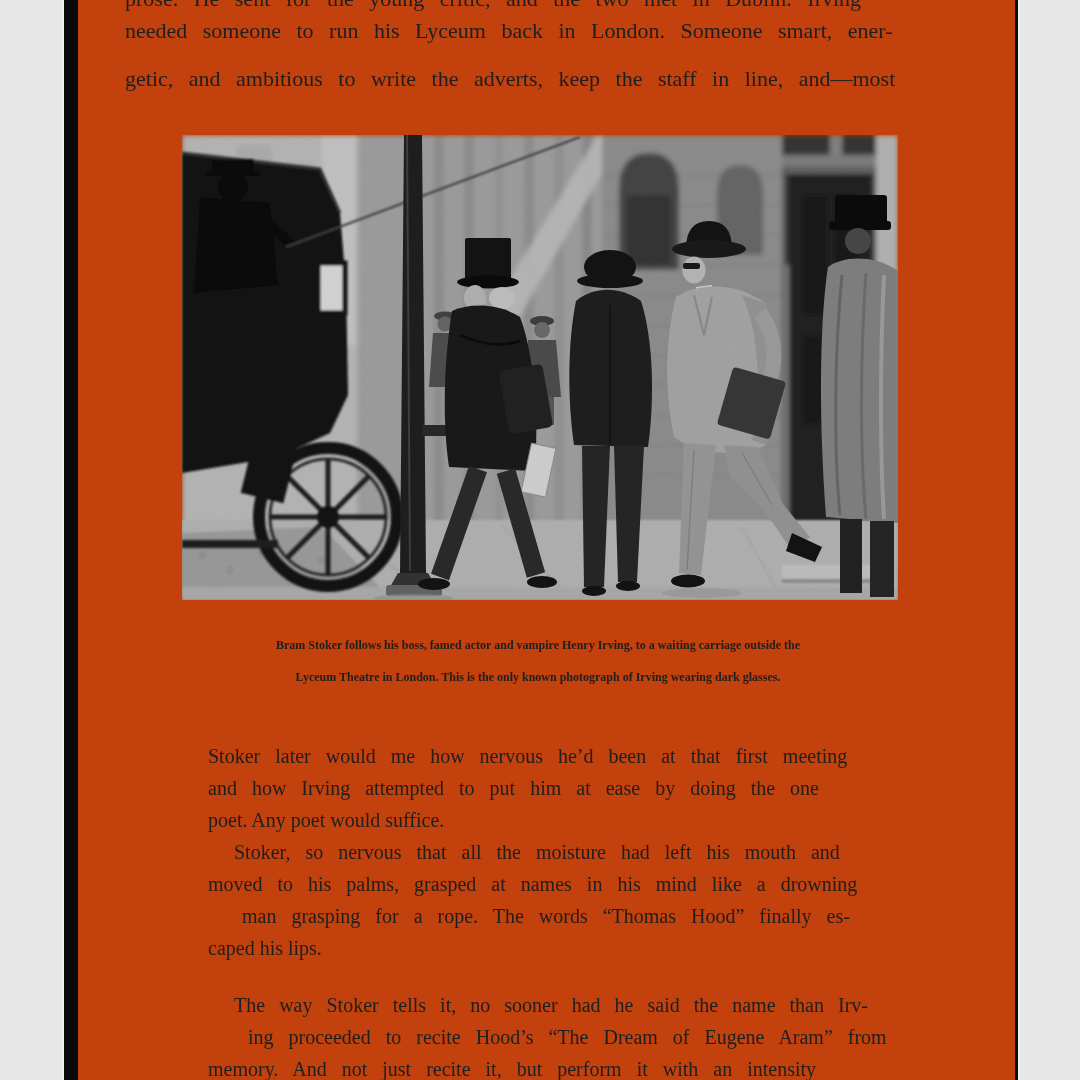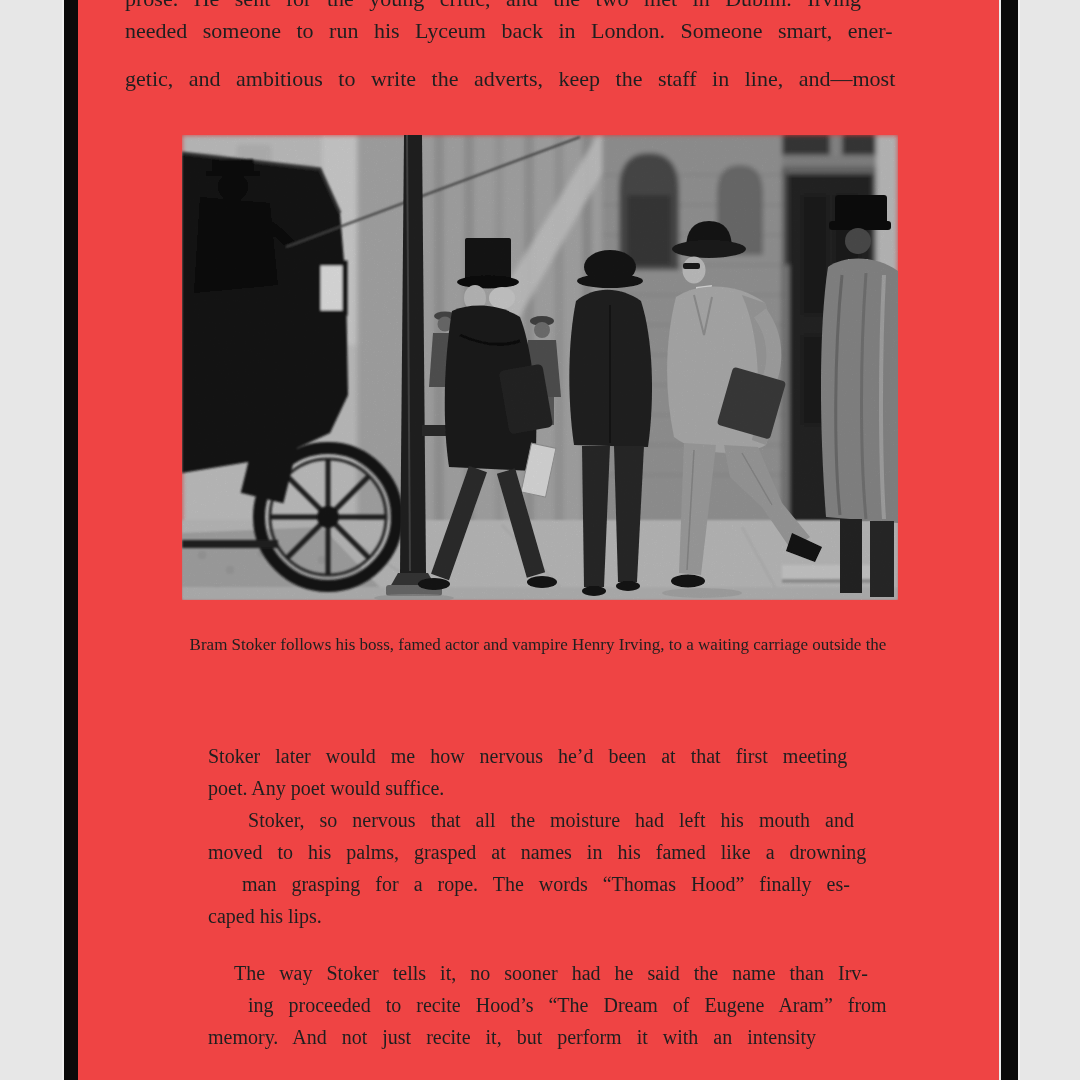--- a/index.html
+++ b/index.html
@@ -6,35 +6,35 @@
   body{
     width:1080px;height:1080px;position:relative;overflow:hidden;
     background:#e7e7e7;
     font-family:"Liberation Serif","DejaVu Serif",serif;
   }
   .frame-bar{position:absolute;top:0;bottom:0;background:#0a0a0a;}
   .frame-bar.left{left:62px;width:16px;border-left:2px solid #f0f0f0;border-right:2px solid #ececec;}
   .frame-bar.right{left:999px;width:17px;border-left:2px solid #ececec;border-right:2px solid #f0f0f0;}
   .book-page{
     position:absolute;left:78px;top:0;width:921px;height:1080px;
-    background:#ef4444;color:#1f1f1f;
+    background:#c2410c;color:#1f1f1f;padding-left:16px;
   }
   .top-paragraph{
     position:absolute;left:47px;top:-17px;width:828px;
     font-size:22px;line-height:32px;
   }
   .line{white-space:nowrap;overflow:visible;}
   .indent{margin-left:26px;}
   .photo-wrap{
     position:absolute;left:104px;top:135px;width:716px;height:465px;
   }
   .photo-wrap svg{display:block;width:716px;height:465px;}
   .caption{
     position:absolute;left:50px;top:629px;width:820px;
-    font-size:17px;line-height:32px;color:#1f1f1f;
+    font-size:12px;line-height:32px;color:#1f1f1f;font-weight:bold;
   }
   .caption .line{text-align:center;}
   .body-block{
     position:absolute;left:130px;top:740px;width:660px;
     font-size:20px;line-height:32px;
   }
 </style>
 </head>
 <body>
 
@@ -217,27 +217,29 @@
         <rect x="658" y="384" width="22" height="74" fill="#262626"></rect>
         <rect x="688" y="386" width="24" height="76" fill="#2b2b2b"></rect>
       </g>
 
       <rect x="0" y="0" width="716" height="465" filter="url(#grain)" opacity="0.10"></rect>
     </svg>
   </div>
 
   <div class="caption">
       <div class="line"><span>Bram Stoker follows his boss, famed actor and vampire Henry Irving, to a waiting carriage outside the</span></div>
+      <div class="line"><span>Lyceum Theatre in London. This is the only known photograph of Irving wearing dark glasses.</span></div>
     </div>
 
   <div class="body-block">
       <div class="line just" style="word-spacing: 10px;"><span>Stoker later would me how nervous he’d been at that first meeting</span></div>
+      <div class="line just" style="word-spacing: 10px;"><span>and how Irving attempted to put him at ease by doing the one</span></div>
       <div class="line"><span>poet. Any poet would suffice.</span></div>
-      <div class="line just indent" style="word-spacing: 10px; text-align: center;"><span>Stoker, so nervous that all the moisture had left his mouth and</span></div>
-      <div class="line just" style="word-spacing: 10px;"><span>moved to his palms, grasped at names in his famed like a drowning</span></div>
+      <div class="line just indent" style="word-spacing: 10px;"><span>Stoker, so nervous that all the moisture had left his mouth and</span></div>
+      <div class="line just" style="word-spacing: 10px;"><span>moved to his palms, grasped at names in his mind like a drowning</span></div>
       <div class="line just" style="word-spacing: 10px; margin-left: 34px;"><span>man grasping for a rope. The words “Thomas Hood” finally es-</span></div>
       <div class="line"><span>caped his lips.</span></div>
       <div class="line just indent" style="word-spacing: 9.03606px; margin-top: 25px;"><span>The way Stoker tells it, no sooner had he said the name than Irv-</span></div>
       <div class="line just" style="word-spacing: 10px; margin-left: 40px;"><span>ing proceeded to recite Hood’s “The Dream of Eugene Aram” from</span></div>
       <div class="line just" style="word-spacing: 10px;"><span>memory. And not just recite it, but perform it with an intensity</span></div>
     </div>
 
 </div>
 
 </body></html>

